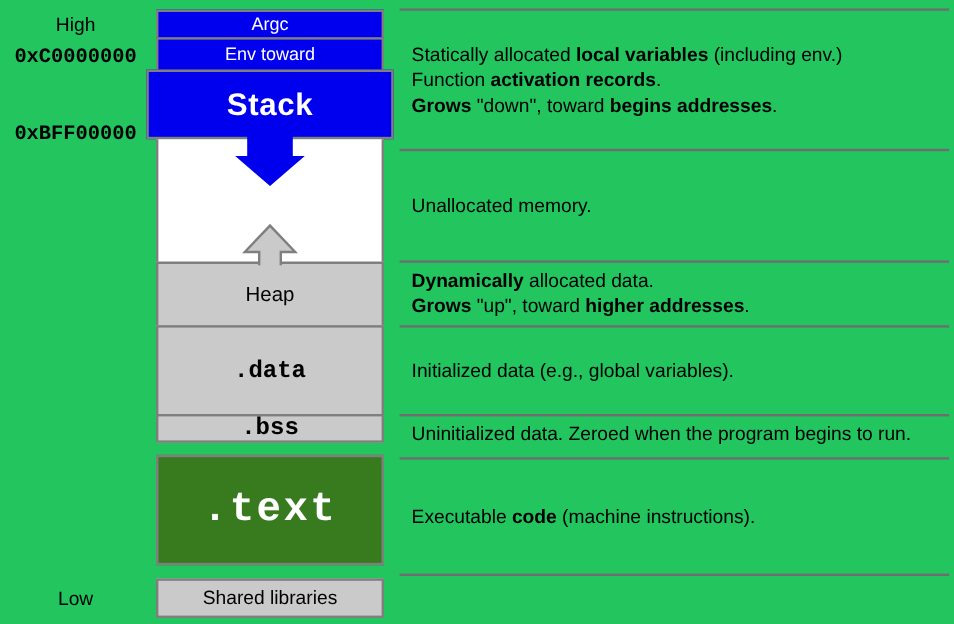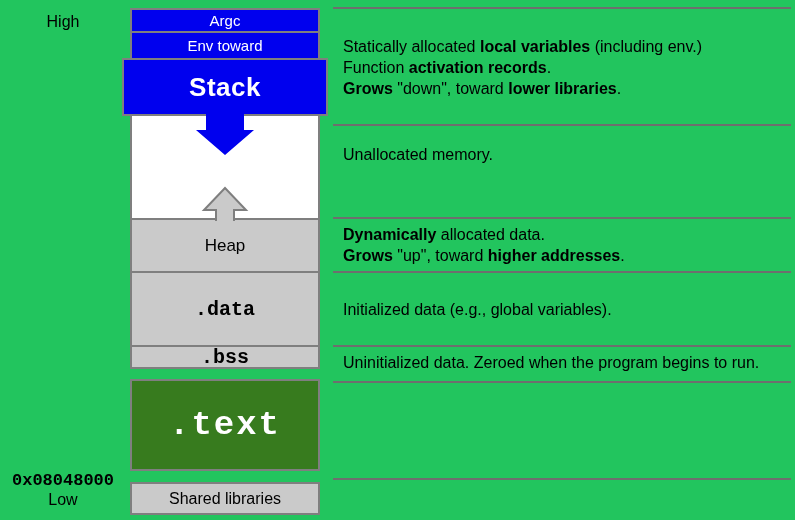--- a/index.html
+++ b/index.html
@@ -43,21 +43,22 @@
     font-size:16px;line-height:21px;
   }
   .desc b{font-weight:bold;}
 </style>
 </head>
 <body>
 
 <div class="canvas">
 
   <div class="gutter-label" style="top:14px">High</div>
-  <div class="gutter-label mono" style="top:472px">0x08048000</div>
+  <div class="gutter-label mono" style="top:40px">0xC0000000</div>
+  <div class="gutter-label mono" style="top:104px">0xBFF00000</div>
   <div class="gutter-label" style="top:492px">Low</div>
 
   <div class="seg blue" style="top:8px;height:25px">
     <span>Argc</span>
   </div>
   <div class="seg blue" style="top:31px;height:29px">
     <span>Env toward</span>
   </div>
   <div class="seg blue" style="left:122px;width:206px;top:58px;height:58px">
     <span class="big-sans">Stack</span>
@@ -89,29 +90,32 @@
   <div class="divider" style="top:124px"></div>
   <div class="divider" style="top:217px"></div>
   <div class="divider" style="top:271px"></div>
   <div class="divider" style="top:345px"></div>
   <div class="divider" style="top:381px"></div>
   <div class="divider" style="top:478px"></div>
 
   <div class="desc" style="top:36px">
       <div class="desc-line"><span>Statically allocated </span><b>local variables</b><span> (including env.)</span></div>
       <div class="desc-line"><span>Function </span><b>activation records</b><span>.</span></div>
-      <div class="desc-line"><b>Grows</b><span> "down", toward </span><b>lower libraries</b><span>.</span></div>
+      <div class="desc-line"><b>Grows</b><span> "down", toward </span><b>begins addresses</b><span>.</span></div>
     </div>
-  <div class="desc" style="top:144px">
+  <div class="desc" style="top:162px">
       <div class="desc-line"><span>Unallocated memory.</span></div>
     </div>
   <div class="desc" style="top:224px">
       <div class="desc-line"><b>Dynamically</b><span> allocated data.</span></div>
       <div class="desc-line"><b>Grows</b><span> "up", toward </span><b>higher addresses</b><span>.</span></div>
     </div>
   <div class="desc" style="top:299px">
       <div class="desc-line"><span>Initialized data (e.g., global variables).</span></div>
     </div>
   <div class="desc" style="top:352px">
       <div class="desc-line"><span>Uninitialized data. Zeroed when the program begins to run.</span></div>
     </div>
+  <div class="desc" style="top:421px">
+      <div class="desc-line"><span>Executable </span><b>code</b><span> (machine instructions).</span></div>
+    </div>
 
 </div>
 
 </body></html>

